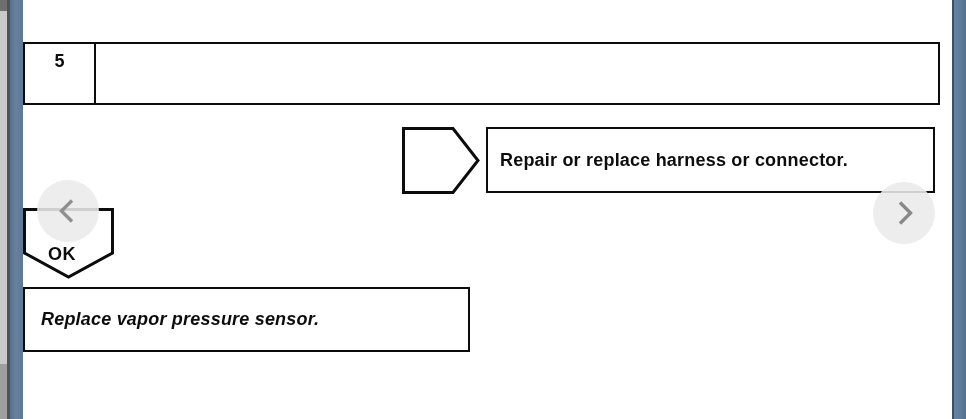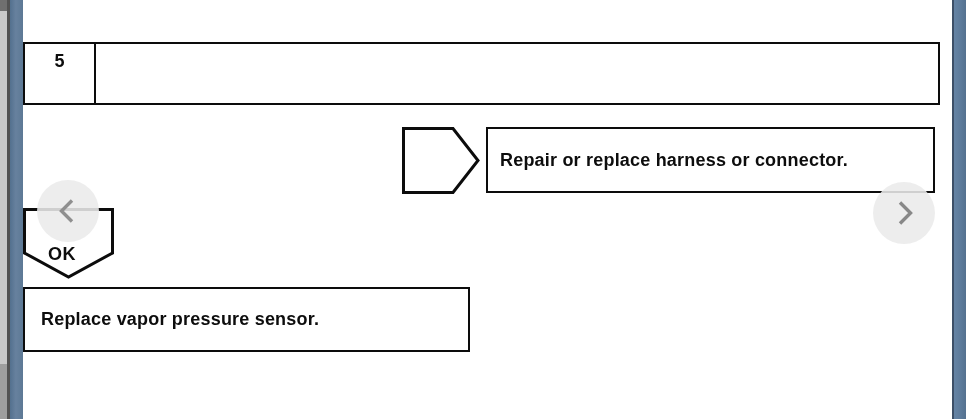--- a/index.html
+++ b/index.html
@@ -59,21 +59,21 @@
   }
   .step-text-cell { padding: 7px 10px 0 10px; }
   .step-text { display: block; max-width: 790px; }
 
   .repair-box {
     left: 486px; top: 127px; width: 449px; height: 66px;
     display: flex; align-items: center; padding-left: 12px;
   }
   .replace-box {
     left: 23px; top: 287px; width: 447px; height: 65px;
-    display: flex; align-items: center; padding-left: 16px;
+    display: flex; align-items: center; padding-left: 16px; font-style: italic;
   }
 
   .pentagon { position: absolute; }
   .pentagon svg { display: block; }
   .ng-shape { left: 402px; top: 127px; width: 78px; height: 67px; }
   .ng-label {
     position: absolute; left: 0; top: 0; width: 52px; height: 100%;
     display: flex; align-items: center; justify-content: center;
     font-weight: bold; font-size: 18px; letter-spacing: 0.5px;
   }

